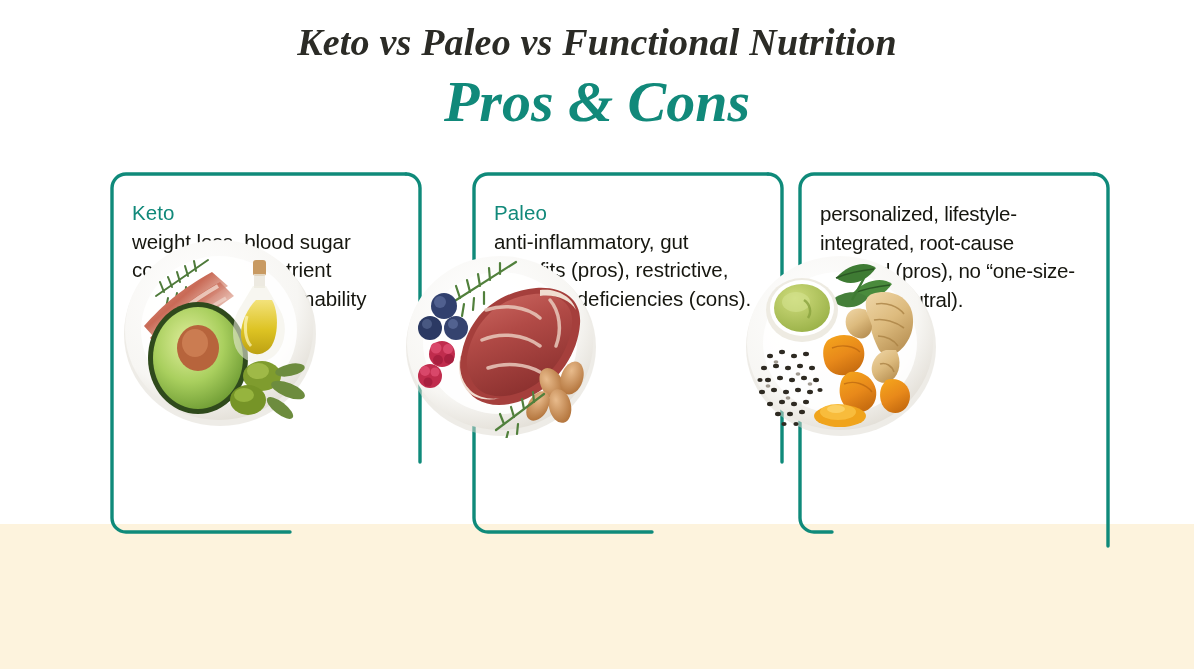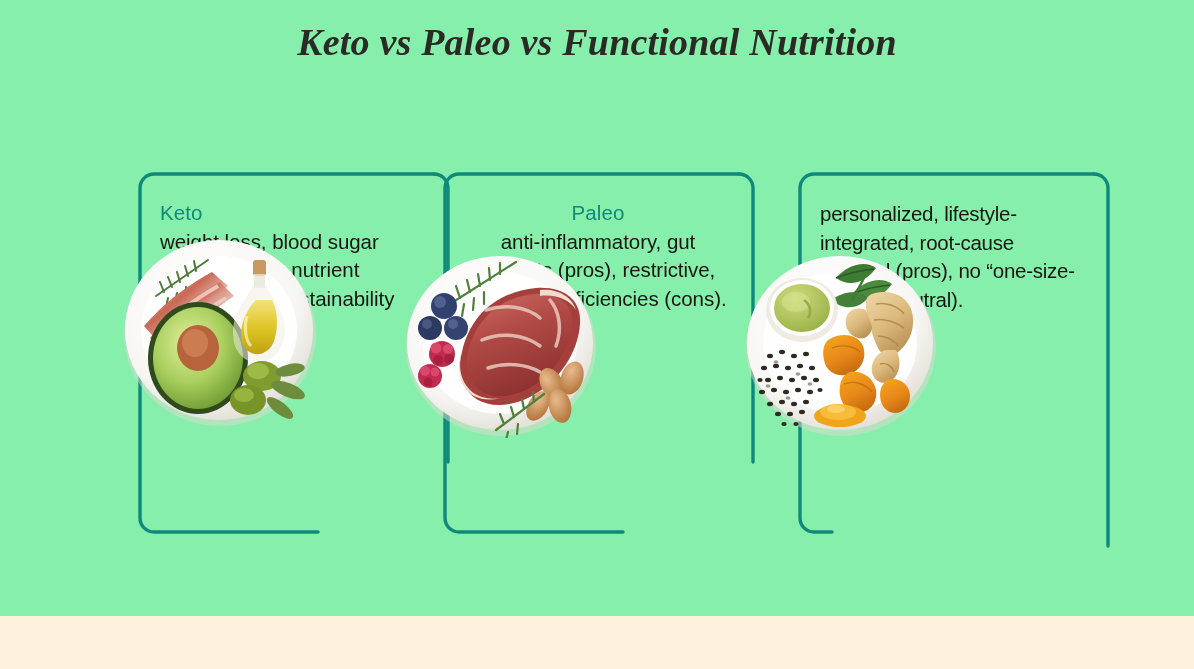--- a/index.html
+++ b/index.html
@@ -12,22 +12,22 @@
     height: 669px;
     overflow: hidden;
     background: #fdf3dd;
     font-family: "Liberation Sans", sans-serif;
     position: relative;
   }
 
   .canvas {
     position: relative;
     width: 1194px;
-    height: 616px;
-    background: #86efac;
+    height: 524px;
+    background: #ffffff;
   }
 
   
   .title-block {
     position: absolute;
     top: 22px;
     left: 0;
     width: 1194px;
     text-align: center;
   }
@@ -61,22 +61,22 @@
     width: 1194px;
     height: 400px;
   }
   .card {
     position: absolute;
     top: 0;
     width: 310px;
     height: 366px;
     box-sizing: border-box;
   }
-  .card-1 { left: 110px; margin-left: 28px; }
-  .card-2 { left: 443px; text-align: center; }
+  .card-1 { left: 110px; }
+  .card-2 { left: 472px; }
   .card-3 { left: 798px; }
 
   
   .card-frame {
     position: absolute;
     inset: 0;
     pointer-events: none;
   }
   .card-frame svg { display: block; overflow: visible; }
 
@@ -114,20 +114,21 @@
   .plate-3 { left: 740px; top: 248px; }
   .plate-wrap svg { display: block; }
 </style>
 </head>
 <body>
 
 <div class="canvas">
 
   <div class="title-block">
     <div class="title-main">Keto vs Paleo vs Functional Nutrition</div>
+    <div class="title-sub">Pros &amp; Cons</div>
   </div>
 
   <div class="cards">
 
     <div class="card card-1">
       <div class="card-frame">
         <svg width="310" height="366" viewBox="0 0 310 366" fill="none">
 
           <path d="M 296 2 L 16 2 A 14 14 0 0 0 2 16 L 2 346 A 14 14 0 0 0 16 360 L 180 360" stroke="#0f8a7a" stroke-width="3.4" fill="none" stroke-linecap="round"></path>
           <path d="M 296 2 A 14 14 0 0 1 310 16 L 310 290" stroke="#0f8a7a" stroke-width="3.4" fill="none" stroke-linecap="round"></path>

